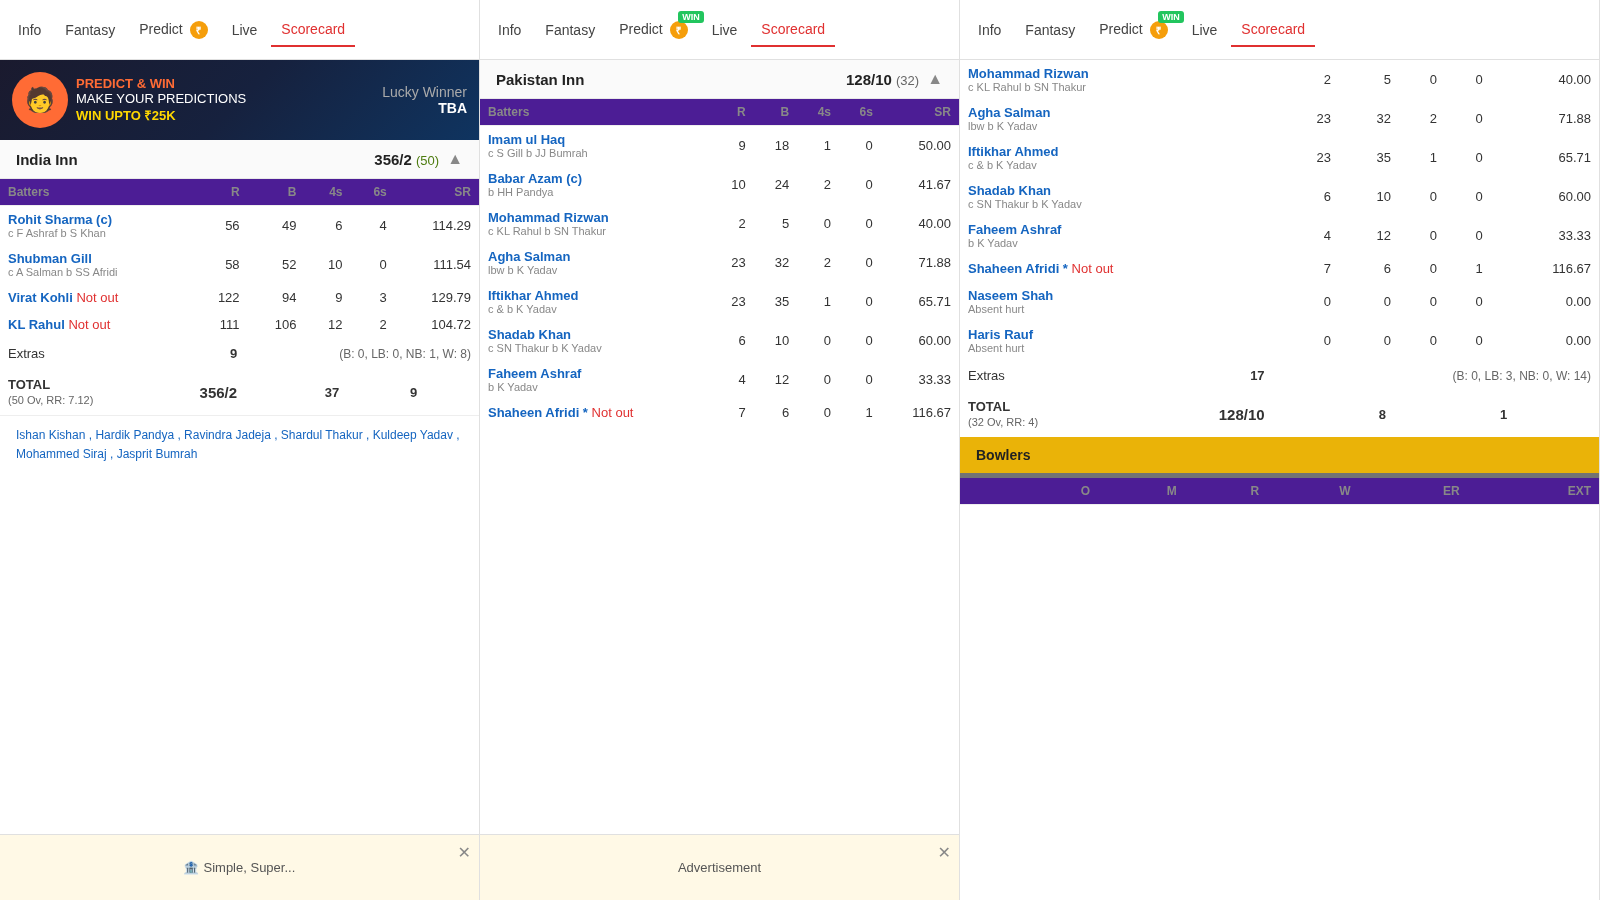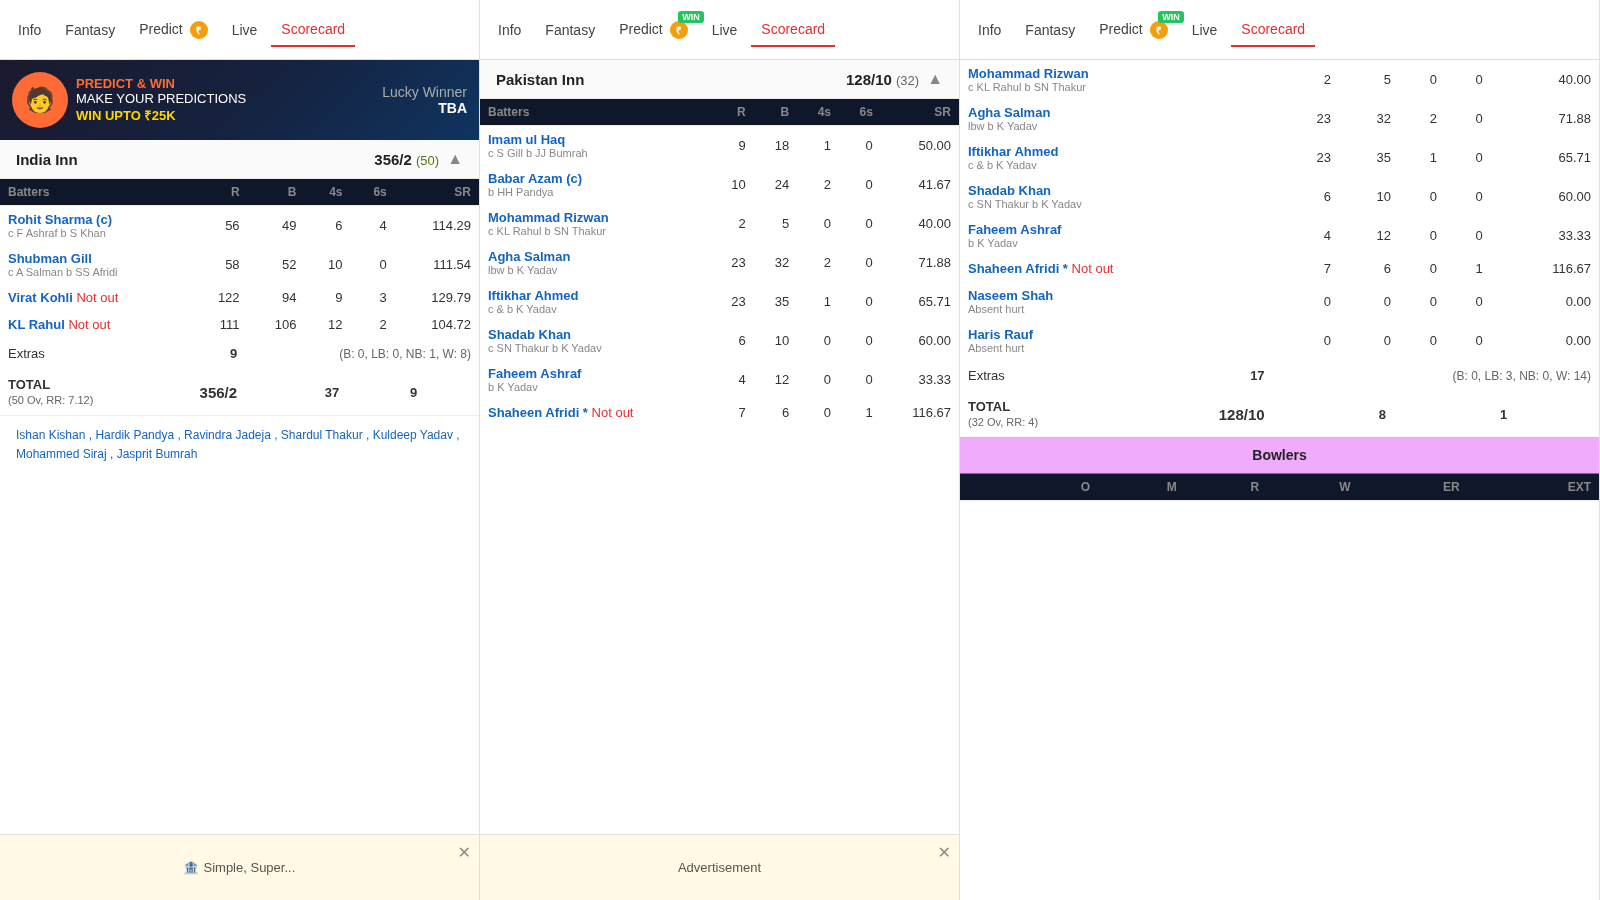--- a/index.html
+++ b/index.html
@@ -172,21 +172,21 @@
     }
 
     
     .score-table {
       width: 100%;
       border-collapse: collapse;
       font-size: 13px;
     }
 
     .score-table thead tr {
-      background: #0f172a;
+      background: #4c1d95;
     }
 
     .score-table th {
       padding: 6px 8px;
       text-align: right;
       font-size: 12px;
       font-weight: 600;
       color: #888;
       border-bottom: 1px solid #eee;
     }
@@ -270,24 +270,24 @@
 
     
     .right-panel-content {
       overflow-y: auto;
       flex: 1;
     }
 
     .innings-header-right {
       display: flex;
       align-items: center;
-      justify-content: center;
+      justify-content: flex-start;
       padding: 10px 16px;
-      background: #f0abfc;
-      border-bottom: 1px solid #737373;
+      background: #eab308;
+      border-bottom: 5px solid #737373;
     }
 
     .ad-banner {
       background: #fff9e6;
       height: 66px;
       display: flex;
       align-items: center;
       justify-content: center;
       border-top: 1px solid #e0e0e0;
       flex-shrink: 0;

